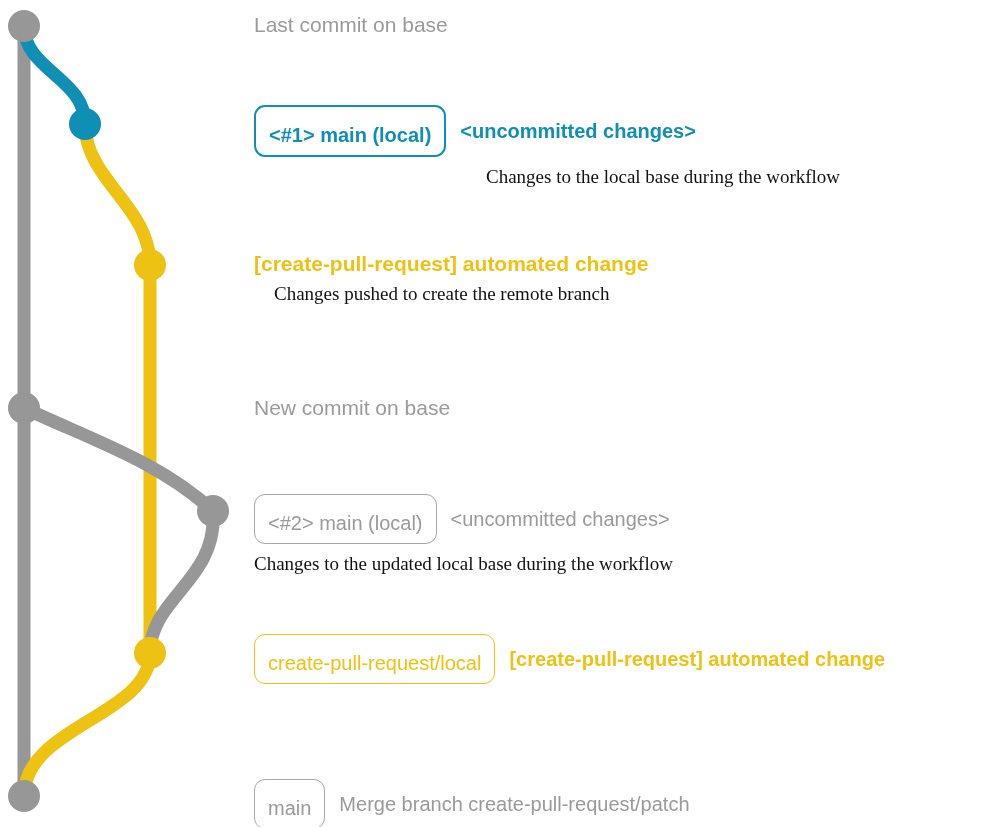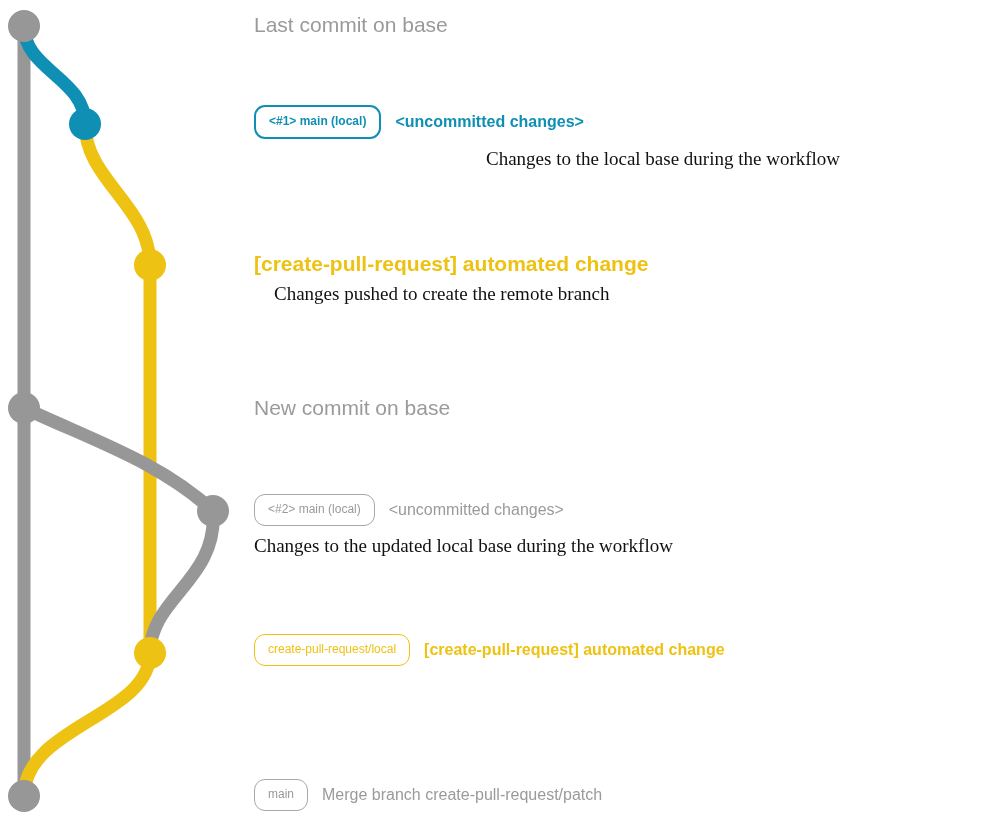--- a/index.html
+++ b/index.html
@@ -42,41 +42,41 @@
     display: flex;
     align-items: center;
     white-space: nowrap;
   }
 
   .badge {
     display: inline-block;
     border: 2px solid #0f8fb4;
     border-radius: 11px;
     color: #0f8fb4;
-    font-size: 12px;
+    font-size: 20px;
     font-weight: 700;
     line-height: 1;
-    padding: 8px 13px 10px 13px;
+    padding: 18px 13px 10px 13px;
     background: #ffffff;
   }
   .badge.gray {
     border-color: #a8a8a8;
     border-width: 1.6px;
     color: #9a9a9a;
     font-weight: 400;
   }
   .badge.yellow {
     border-color: #eec213;
     border-width: 1.6px;
     color: #eec213;
     font-weight: 400;
   }
 
   .subject {
-    font-size: 16px;
+    font-size: 20px;
     line-height: 1;
     margin-left: 14px;
   }
   .subject.blue   { color: #0f8fb4; font-weight: 700; }
   .subject.gray   { color: #9a9a9a; font-weight: 400; }
   .subject.yellow { color: #eec213; font-weight: 700; }
 
   .plain-subject {
     font-size: 21px;
     line-height: 1;

